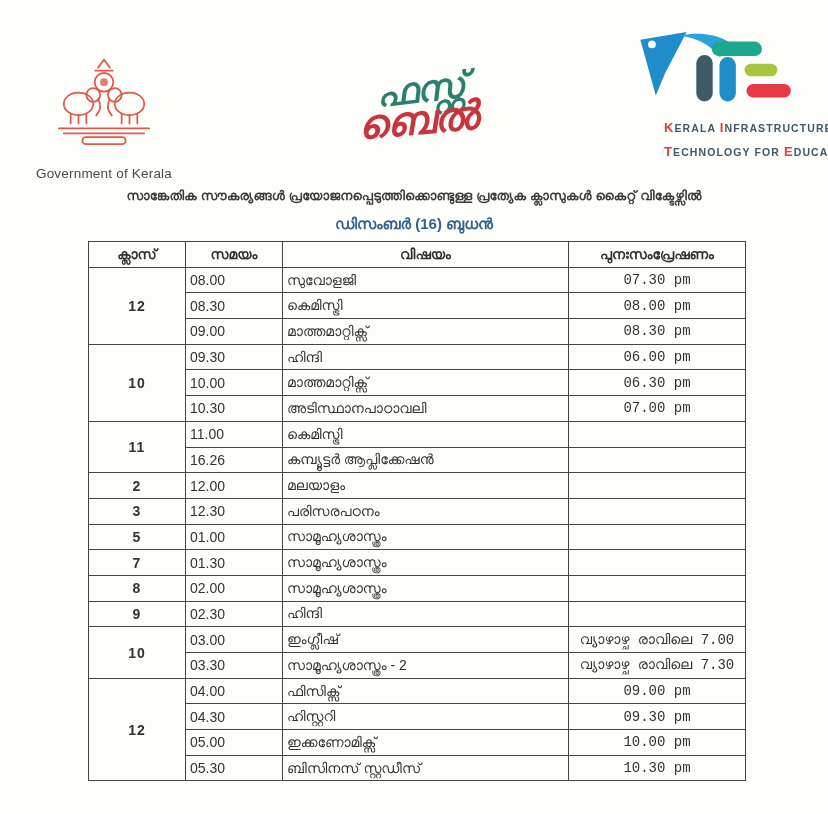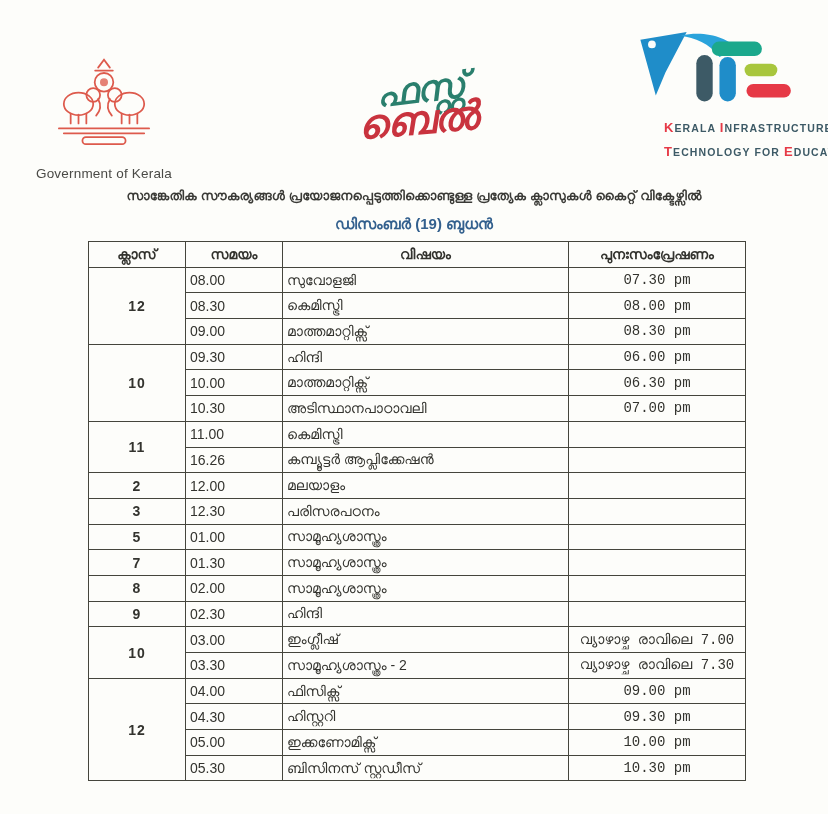--- a/index.html
+++ b/index.html
@@ -124,21 +124,21 @@
 
       <rect x="114" y="56" width="46" height="14" rx="7" fill="#e63946"></rect>
     </svg>
     <div class="kite-wordmark">
         <div class="kite-line"><span class="accent">K</span><span>ERALA </span><span class="accent">I</span><span>NFRASTRUCTURE AND</span></div>
         <div class="kite-line"><span class="accent">T</span><span>ECHNOLOGY FOR </span><span class="accent">E</span><span>DUCATION</span></div>
       </div>
   </div>
 
   <div class="main-heading">സാങ്കേതിക സൗകര്യങ്ങൾ പ്രയോജനപ്പെടുത്തിക്കൊണ്ടുള്ള പ്രത്യേക ക്ലാസുകൾ കൈറ്റ് വിക്ടേഴ്സിൽ</div>
-  <div class="date-heading">ഡിസംബർ (19) ബുധൻ</div>
+  <div class="date-heading">ഡിസംബർ (16) ബുധൻ</div>
 
   <div class="schedule-wrap">
     <table class="schedule">
       <colgroup>
         <col class="c-class">
           <col class="c-time">
           <col class="c-subject">
           <col class="c-retel">
       </colgroup>
       <thead>

